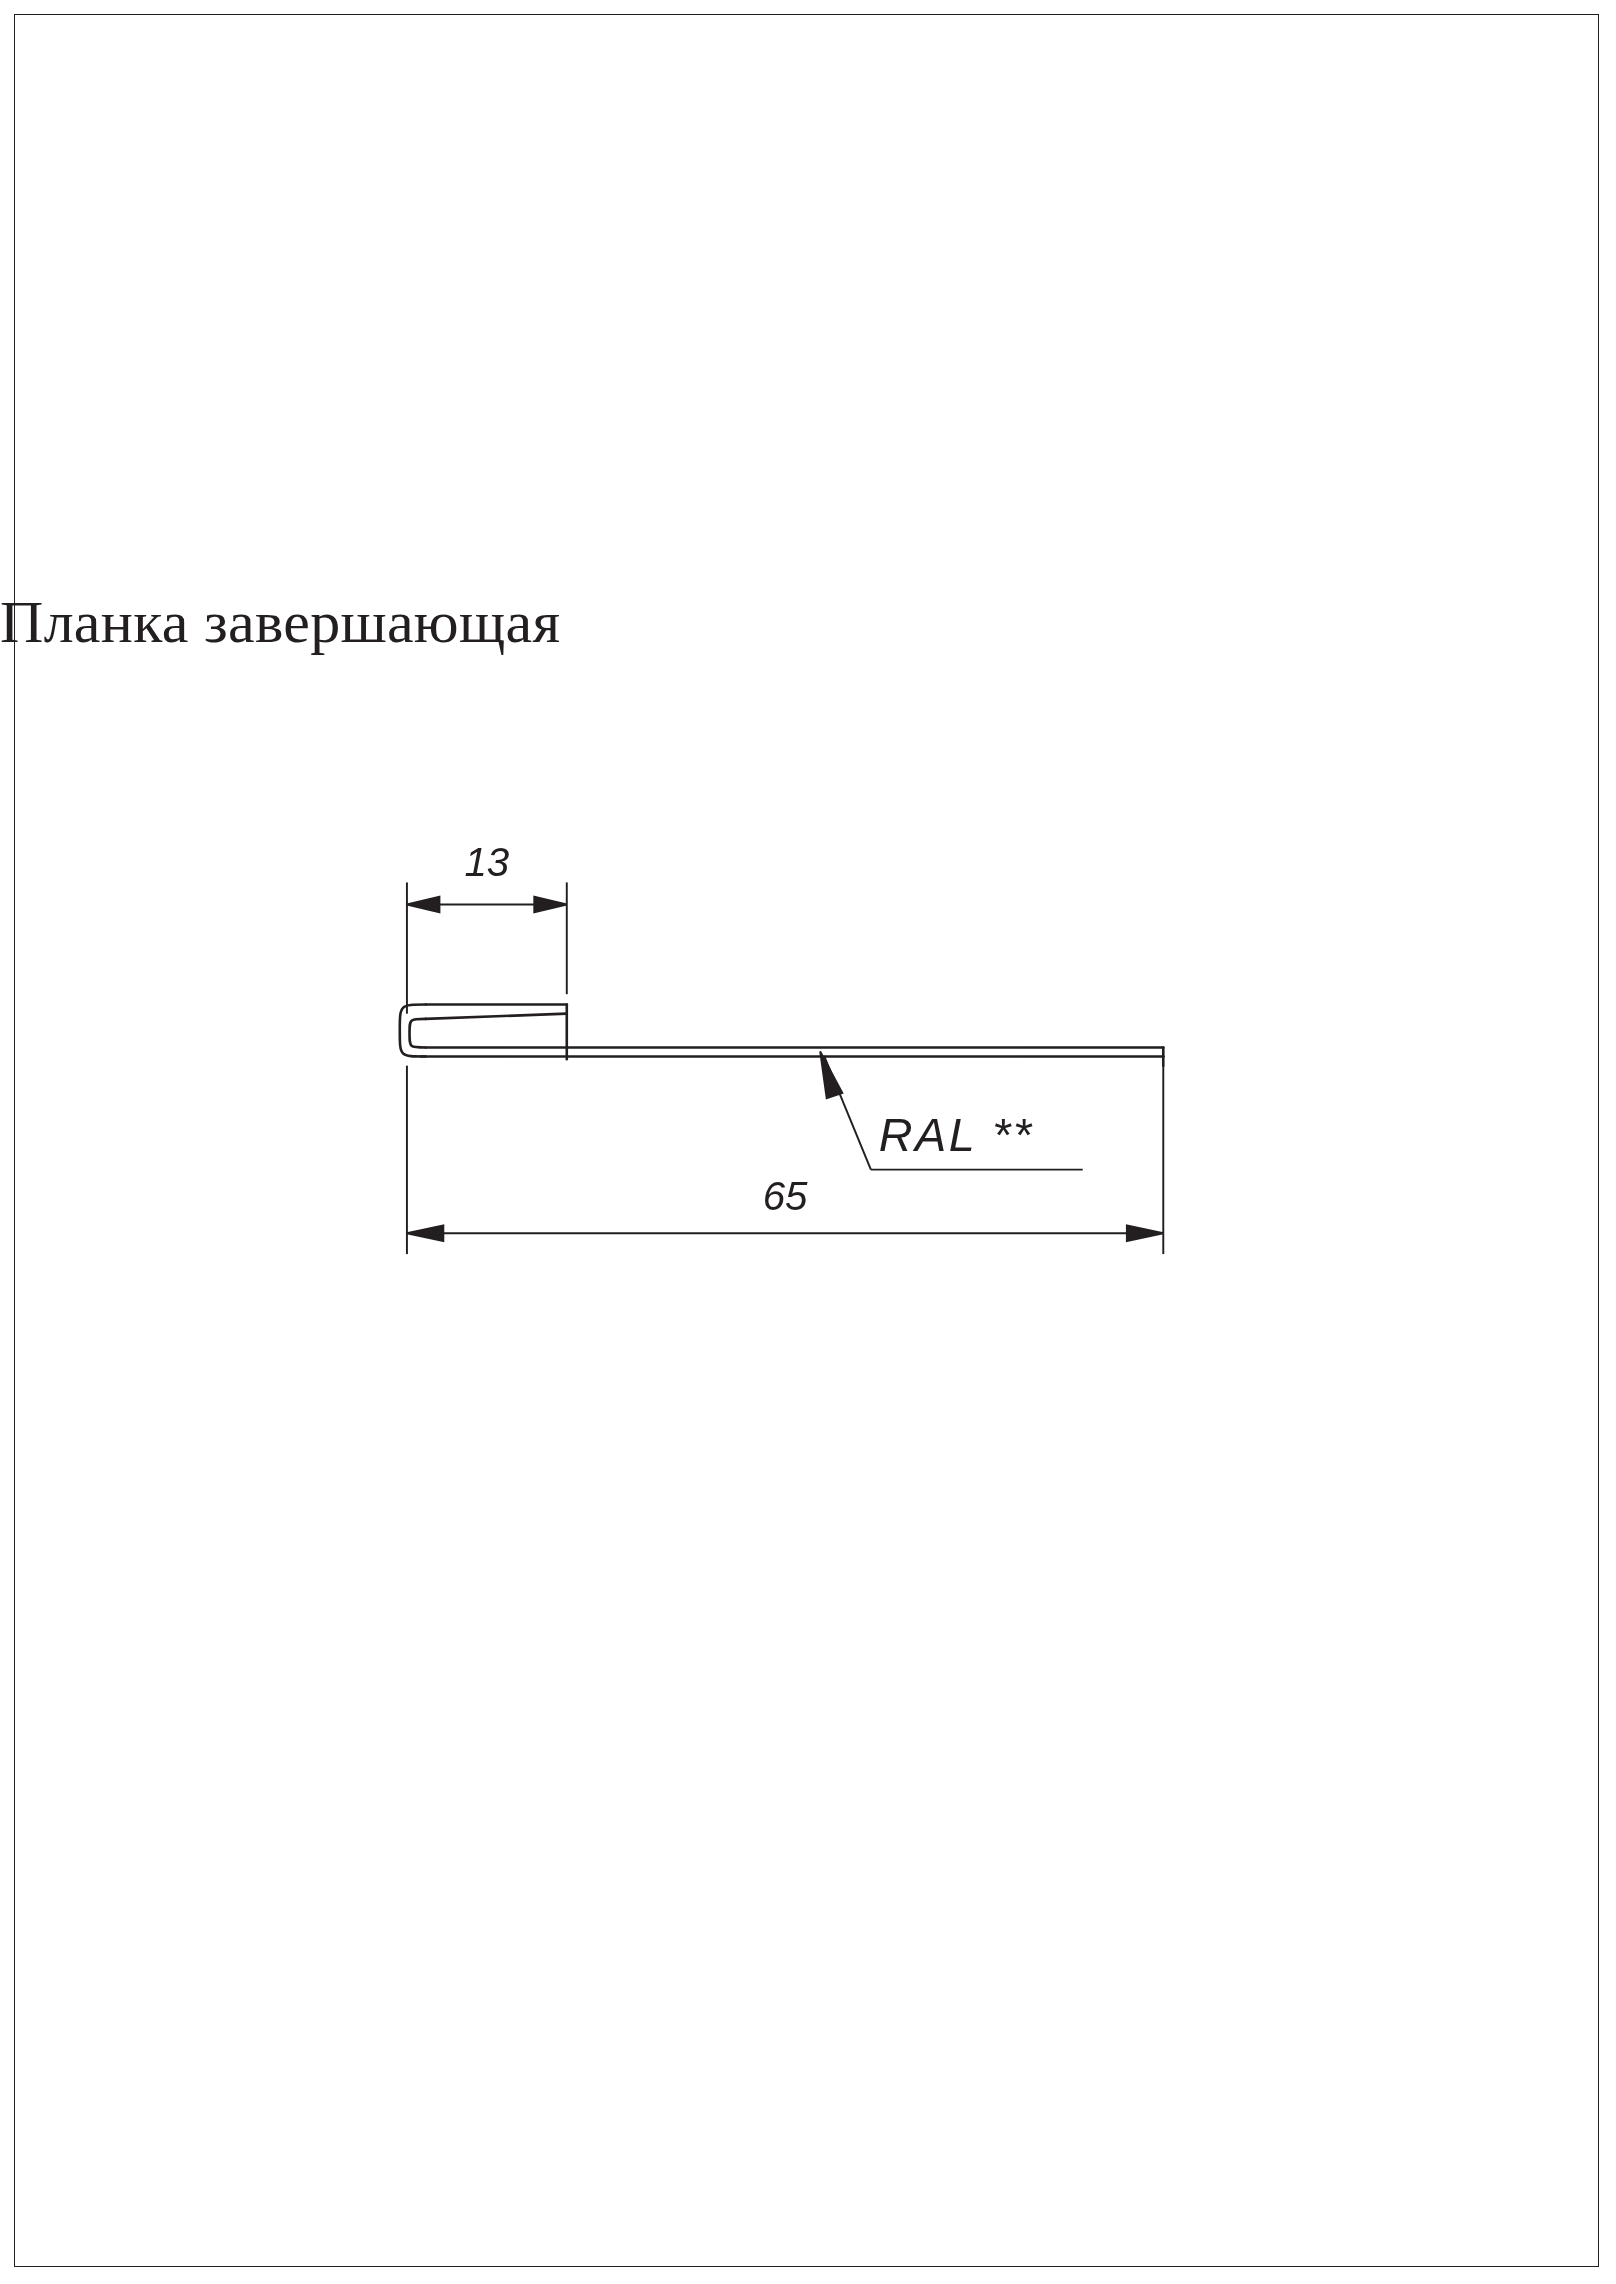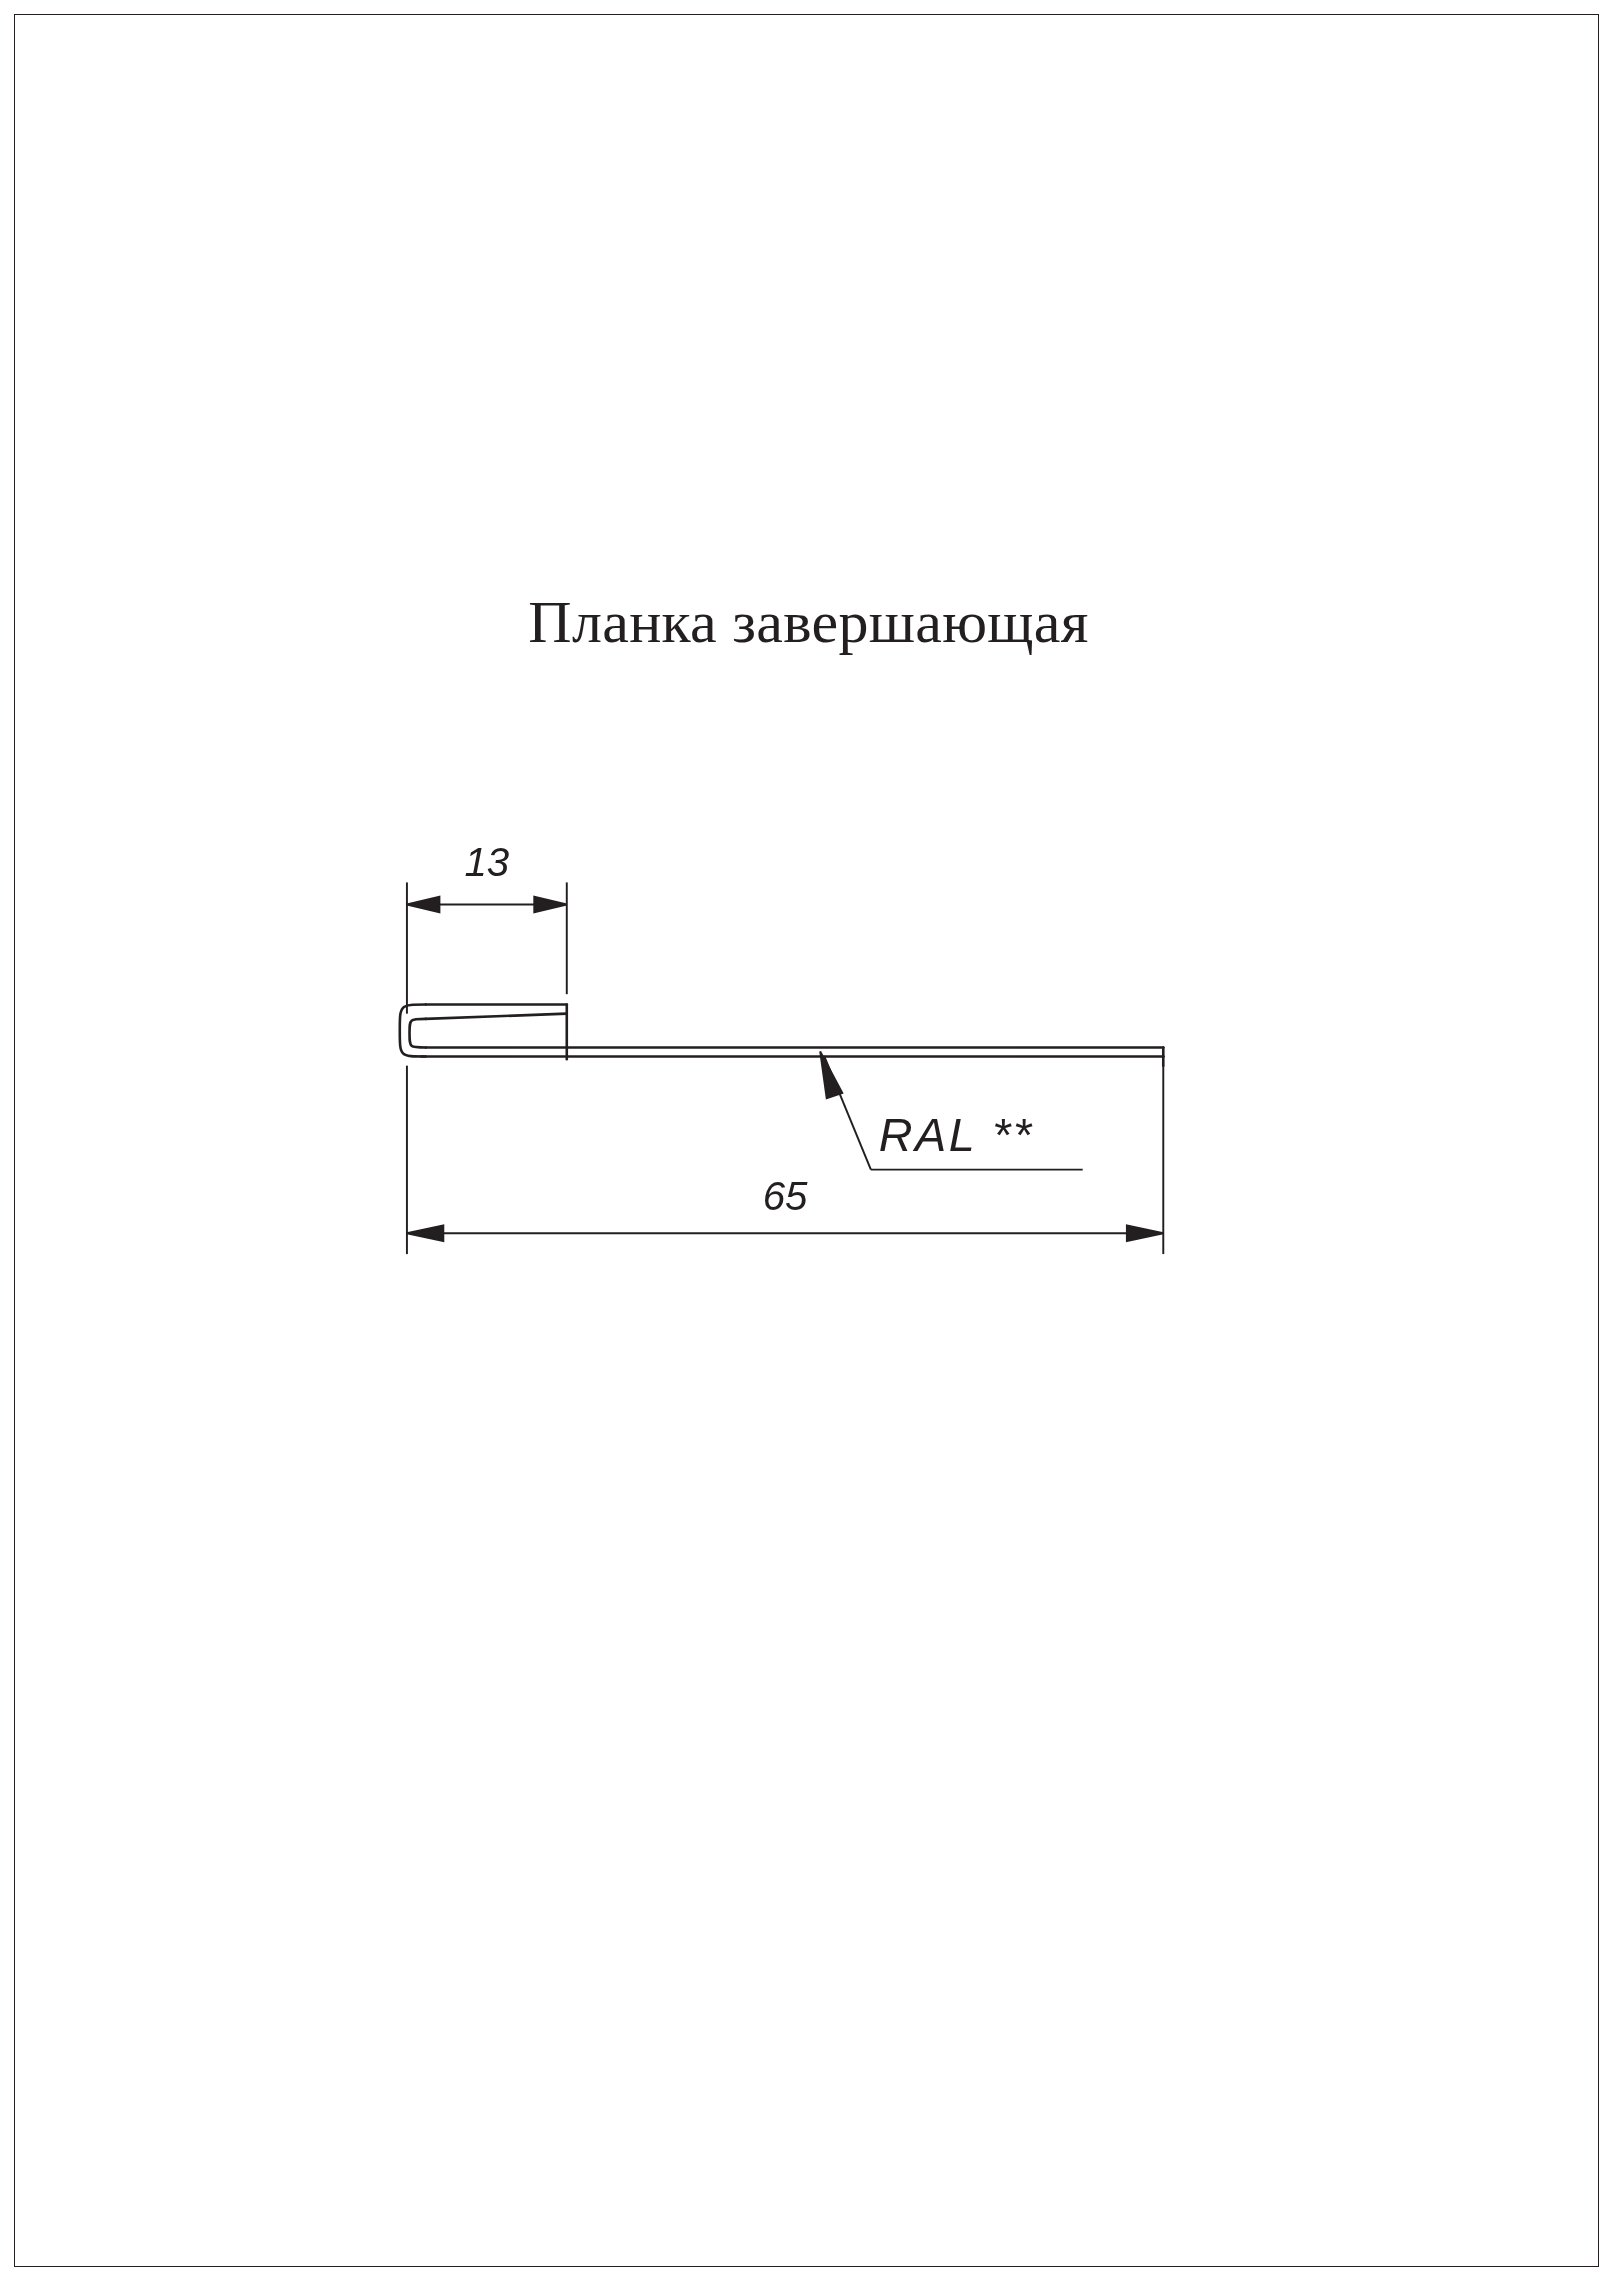--- a/index.html
+++ b/index.html
@@ -28,21 +28,21 @@
     width: 1585px;
     height: 2253px;
     border: 1.9px solid #231f20;
     box-sizing: border-box;
   }
   .drawing-title {
     position: absolute;
     left: 0;
     top: 588px;
     width: 1617px;
-    text-align: center;
+    text-align: left;
     font-family: "Liberation Serif", serif;
     font-size: 60px;
     color: #231f20;
     letter-spacing: 0.3px;
     white-space: nowrap;
   }
   #svg-drawing {
     position: absolute;
     left: 0;
     top: 0;

